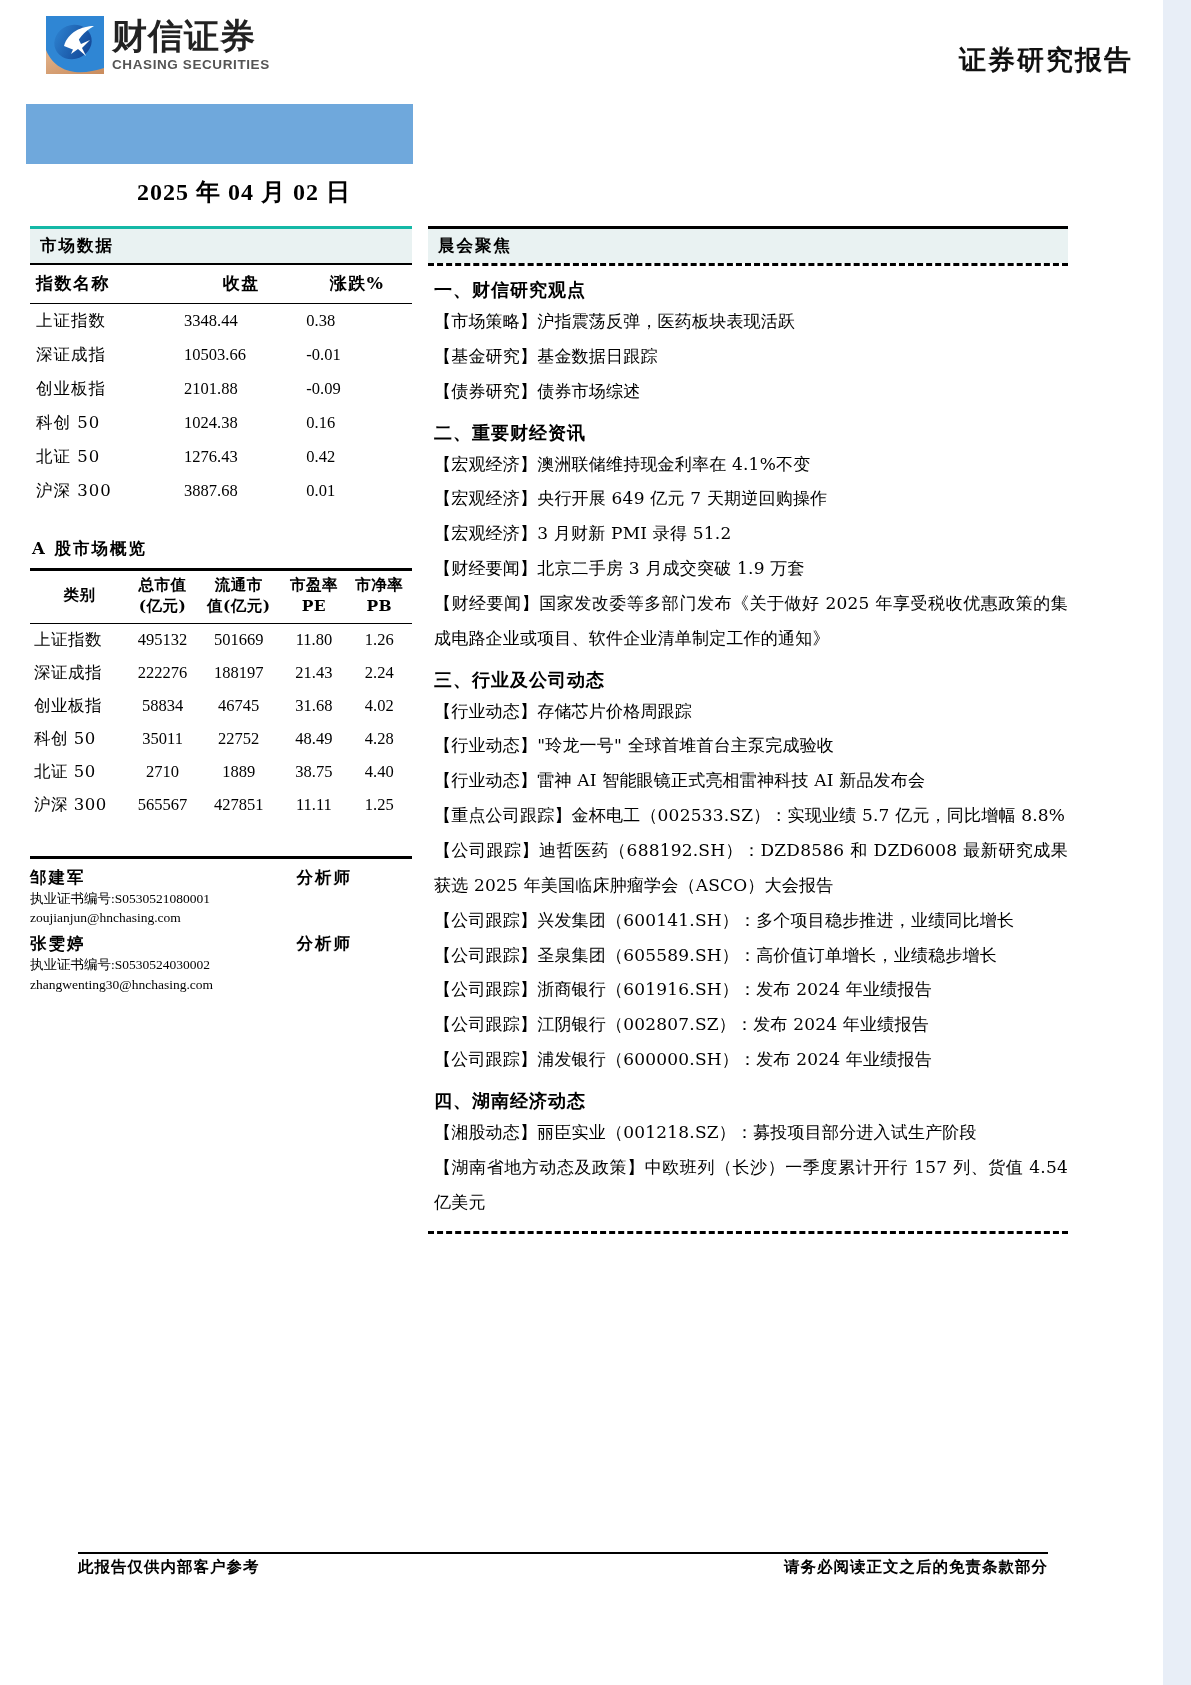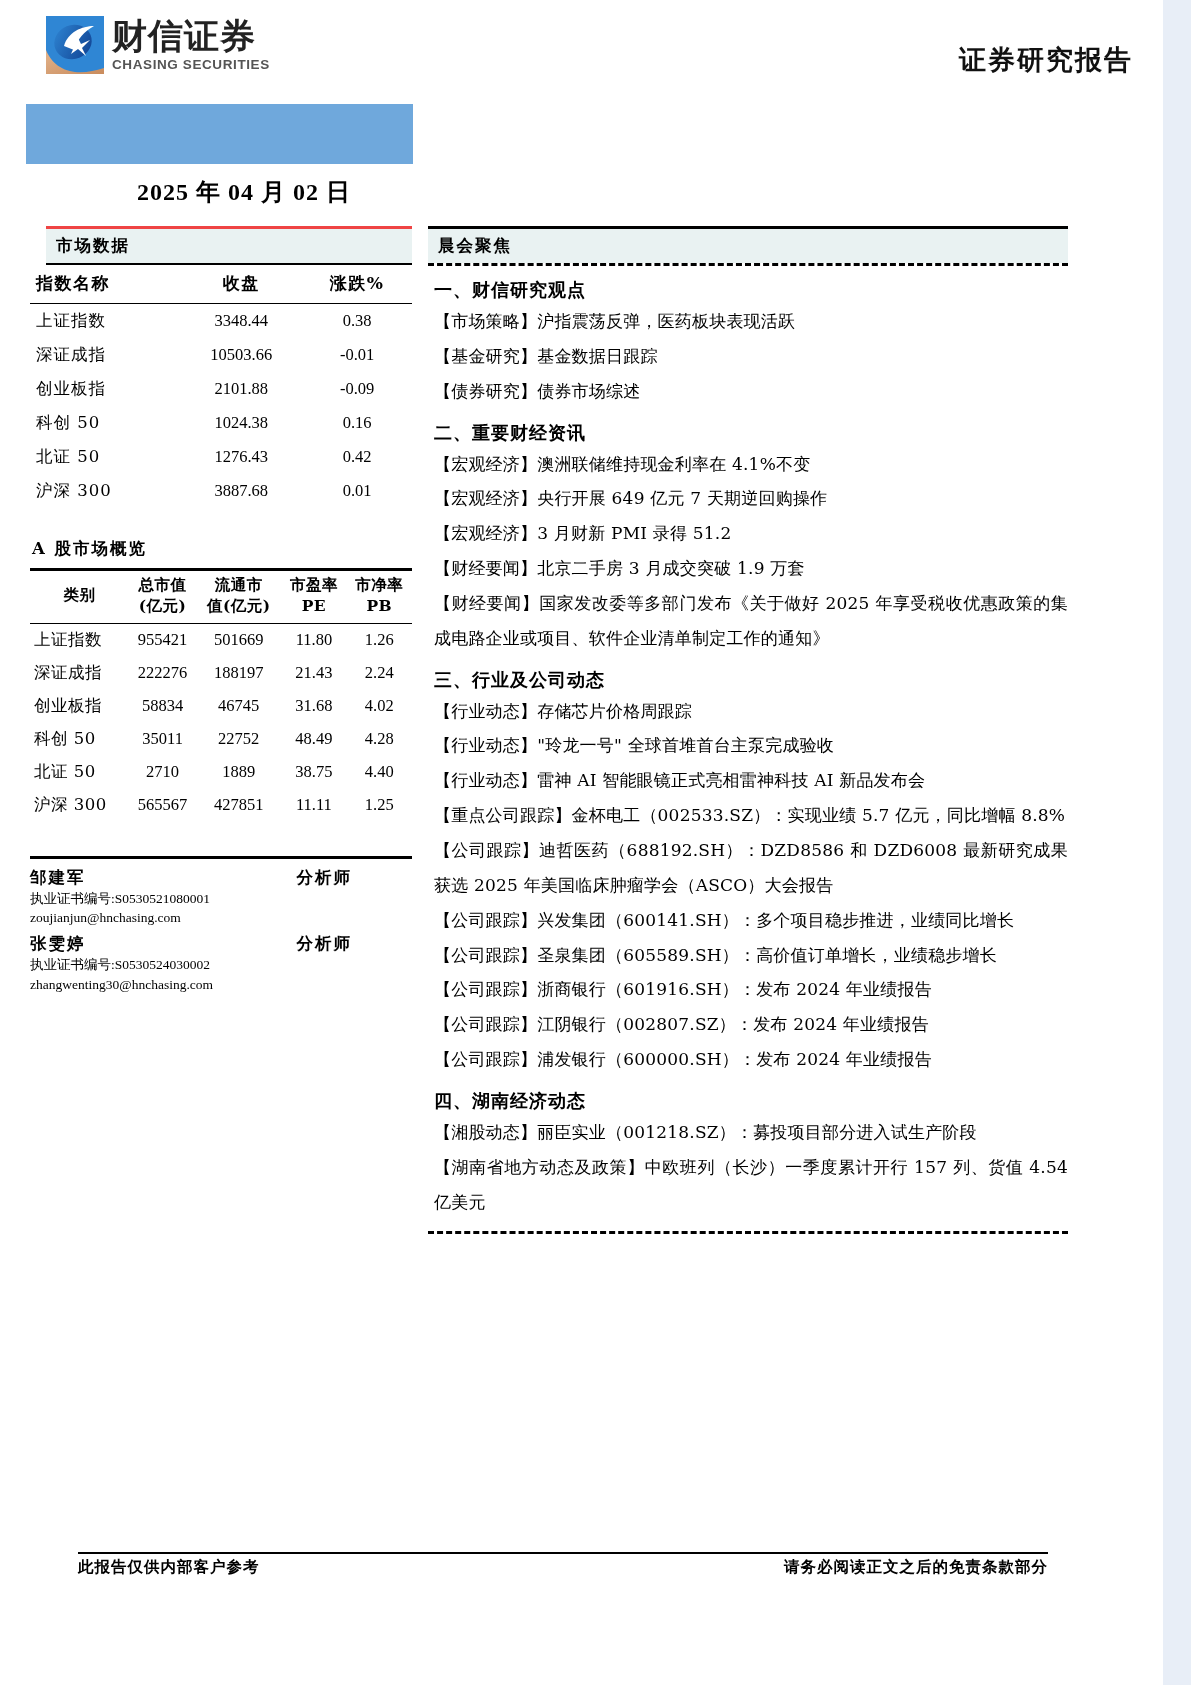--- a/index.html
+++ b/index.html
@@ -130,29 +130,28 @@
   }
   .col-right {
     position: absolute;
     left: 428px;
     top: 226px;
     width: 640px;
   }
 
   
   .sec-head {
-    border-top: 3px solid #ef4444;
+    border-top: 3px solid #14b8a6;
     border-bottom: 2px solid #000;
     background: #e9f2f2;
     padding: 6px 8px 6px 10px;
     font-family: "DejaVu Serif", serif;
     font-weight: bold;
     font-size: 16.5px;
     letter-spacing: 2px;
-    margin-left: 16px;
   }
   .sec-head-dashed {
     border-top: 3px solid #000;
     border-bottom: 0;
     background: #e9f2f2;
     padding: 6px 8px 6px 10px;
     font-family: "DejaVu Serif", serif;
     font-weight: bold;
     font-size: 16.5px;
     letter-spacing: 2px;
@@ -176,21 +175,20 @@
     letter-spacing: 1.5px;
     padding: 7px 4px 8px 4px;
     border-bottom: 1.5px solid #000;
     text-align: center;
   }
   table.mkt th.lead { text-align: left; padding-left: 6px; }
   table.mkt td {
     font-family: "Liberation Serif", serif;
     font-size: 16.5px;
     padding: 6px 4px;
-    text-align: center;
   }
   table.mkt td.lead {
     font-family: "DejaVu Serif", serif;
     text-align: left;
     padding-left: 6px;
     letter-spacing: 1px;
   }
 
   .subtitle {
     font-family: "DejaVu Serif", serif;
@@ -405,21 +403,21 @@
           </th>
           <th>
             <span>市净率</span><br>
             <span>PB</span>
           </th>
         </tr>
       </thead>
       <tbody>
         <tr>
           <td class="lead">上证指数</td>
-          <td>955421</td>
+          <td>495132</td>
           <td>501669</td>
           <td>11.80</td>
           <td>1.26</td>
         </tr>
         <tr>
           <td class="lead">深证成指</td>
           <td>222276</td>
           <td>188197</td>
           <td>21.43</td>
           <td>2.24</td>

